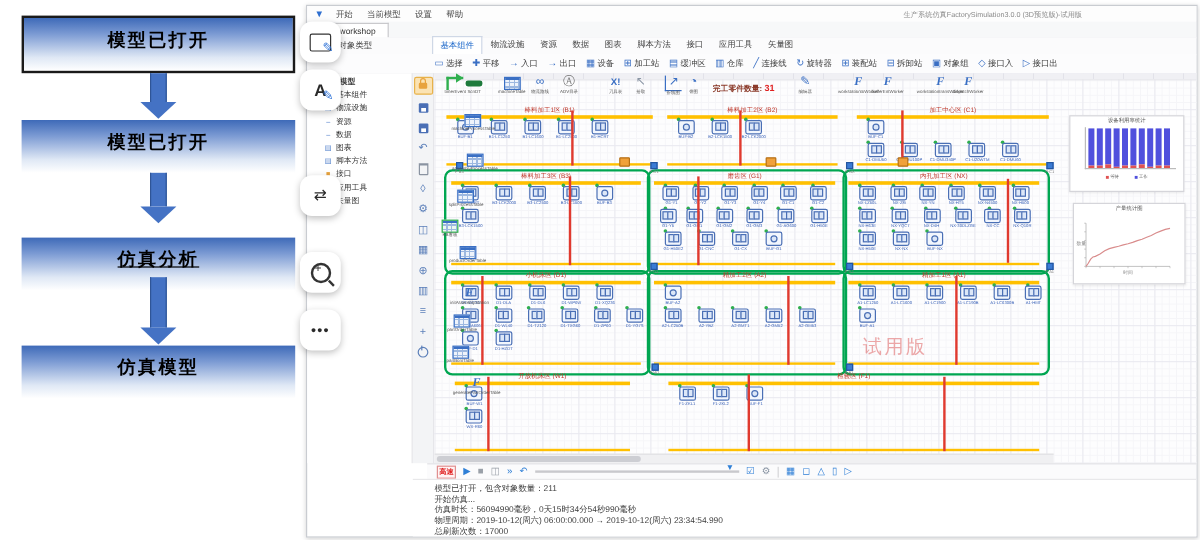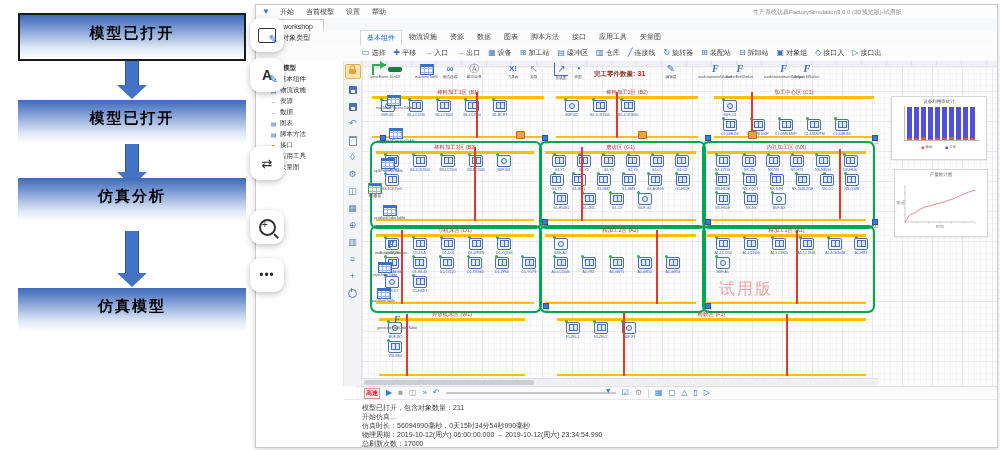--- a/index.html
+++ b/index.html
@@ -131,21 +131,21 @@
       <div class="fbox first" style="top: 13px; height: 48px;">模型已打开</div>
       <div class="farr" style="top: 61px; height: 38px;">
         <div class="sh"></div>
         <div class="hd"></div>
       </div>
       <div class="fbox" style="top: 100px; height: 44px;">模型已打开</div>
       <div class="farr" style="top: 144px; height: 42px;">
         <div class="sh"></div>
         <div class="hd"></div>
       </div>
-      <div class="fbox" style="top: 178px; height: 44px;">仿真分析</div>
+      <div class="fbox" style="top: 198px; height: 44px; text-decoration: underline;">仿真分析</div>
       <div class="farr" style="top: 231px; height: 56px;">
         <div class="sh"></div>
         <div class="hd"></div>
       </div>
       <div class="fbox" style="top: 288px; height: 44px;">仿真模型</div>
     </div>
 
   <div id="app">
     <div class="menubar">
       <span class="logo">▼</span>

